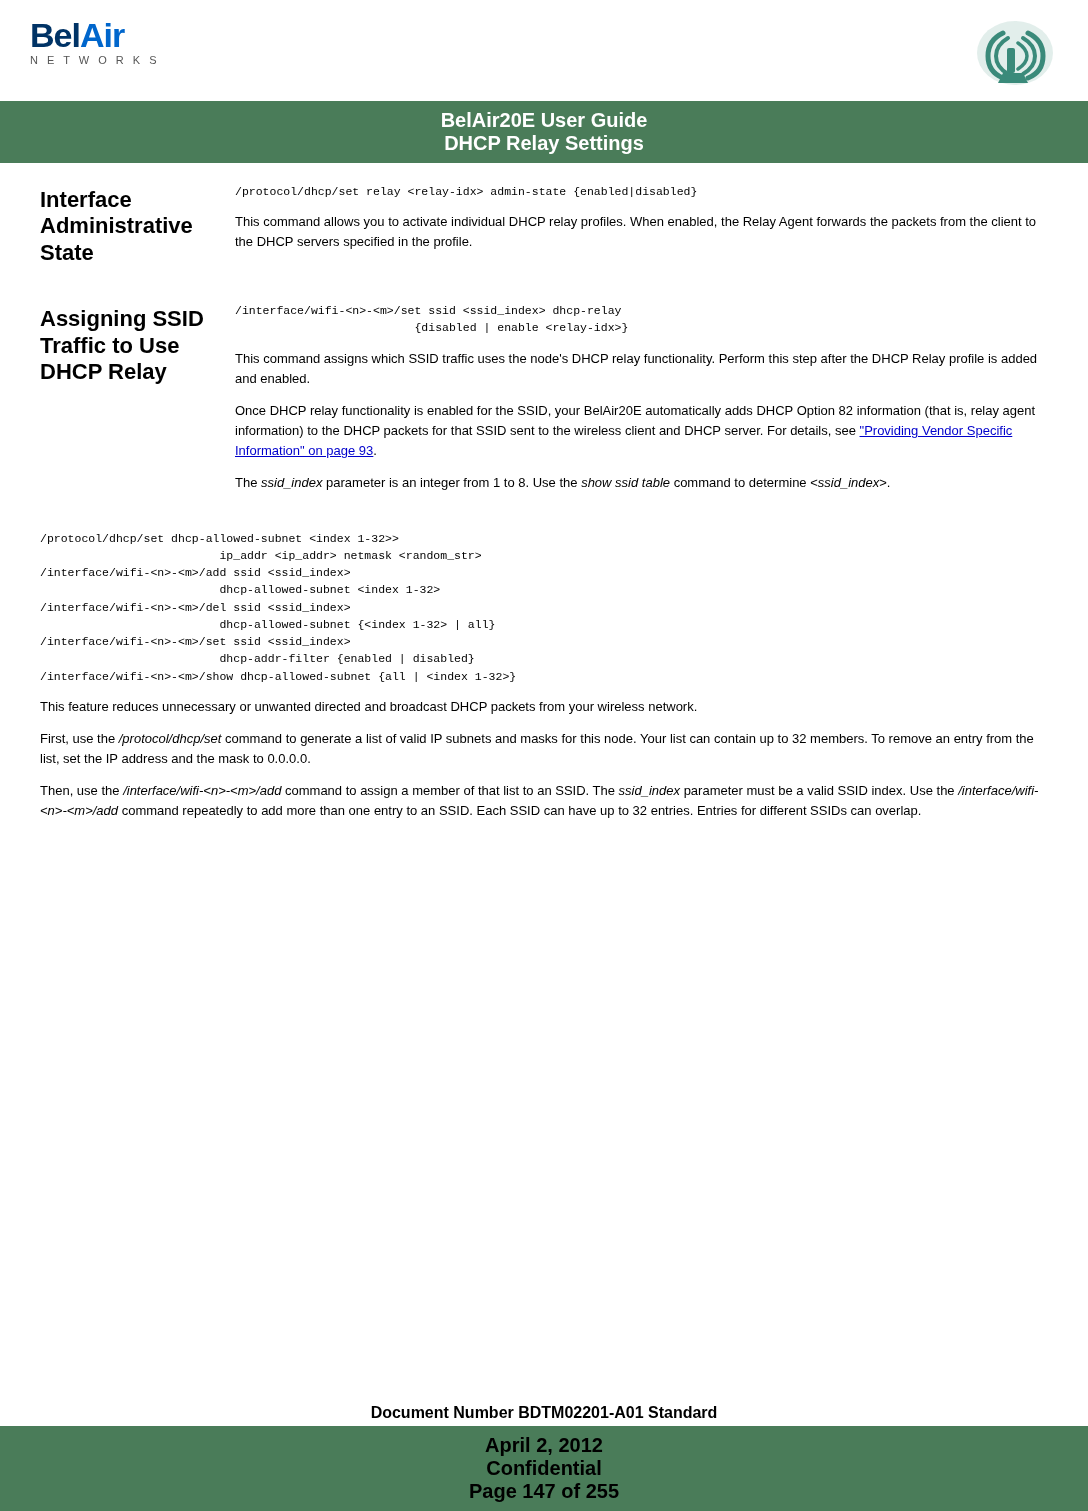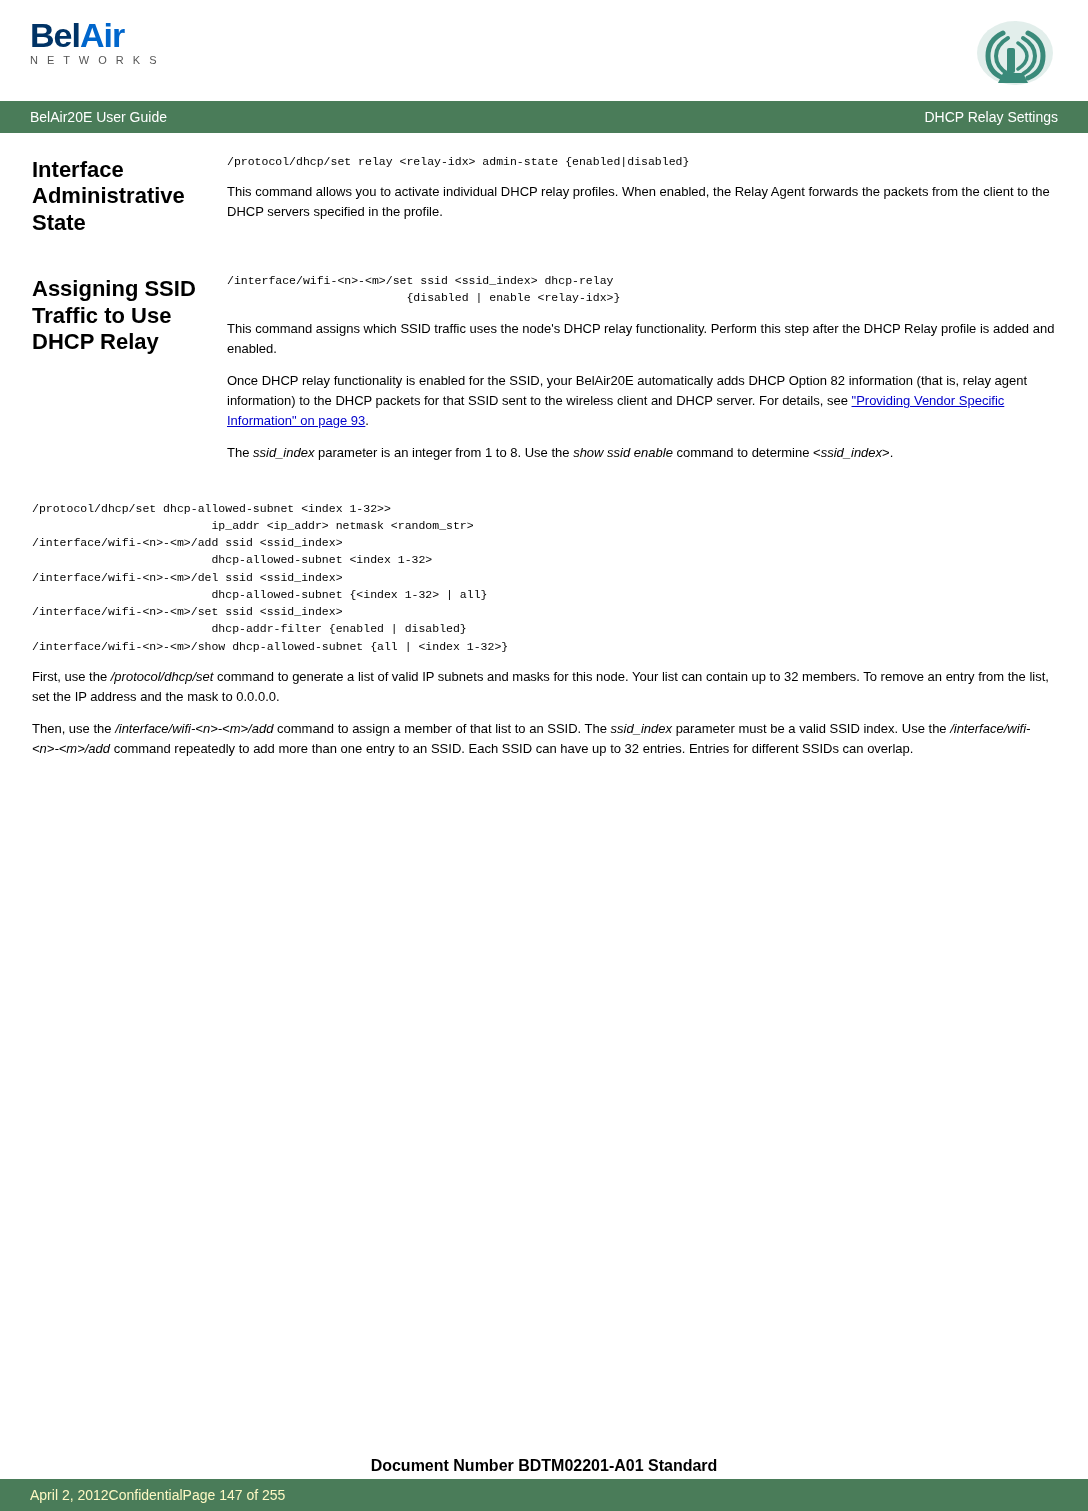--- a/index.html
+++ b/index.html
@@ -43,28 +43,29 @@
     }
 
     
     .title-bar {
       display: flex;
       justify-content: space-between;
       align-items: center;
       background: #4a7c59;
       color: #fff;
       padding: 8px 30px;
-      font-size: 14px;
-      font-weight: normal;
+      font-size: 20px;
+      font-weight: bold;
+      flex-direction: column;
     }
 
     
     .main-content {
       display: flex;
-      padding: 20px 32px;
+      padding: 20px 40px;
       gap: 0;
     }
 
     .left-col {
       width: 195px;
       flex-shrink: 0;
       padding-right: 20px;
     }
 
     .right-col {
@@ -185,48 +186,49 @@
         </div>
       </div>
       <div class="right-col">
         <div class="code-block">/interface/wifi-&lt;n&gt;-&lt;m&gt;/set ssid &lt;ssid_index&gt; dhcp-relay
                           {disabled | enable &lt;relay-idx&gt;}</div>
         <p class="para">This command assigns which SSID traffic uses the node's DHCP relay functionality. Perform this step after the DHCP Relay profile is added and enabled.</p>
         <p class="para">
           <span>Once DHCP relay functionality is enabled for the SSID, your BelAir20E automatically adds DHCP Option 82 information (that is, relay agent information) to the DHCP packets for that SSID sent to the wireless client and DHCP server. For details, see </span><a class="link" href="#">"Providing Vendor Specific Information" on page 93</a><span>.</span>
         </p>
         <p class="para">
-          The <span class="italic">ssid_index</span> parameter is an integer from 1 to 8. Use the <span class="italic">show ssid enable</span> command to determine &lt;<span class="italic">ssid_index</span>&gt;.
+          The <span class="italic">ssid_index</span> parameter is an integer from 1 to 8. Use the <span class="italic">show ssid table</span> command to determine &lt;<span class="italic">ssid_index</span>&gt;.
         </p>
       </div>
     </div>
 
     <div class="section">
       <div class="right-col">
         <div class="code-block">/protocol/dhcp/set dhcp-allowed-subnet &lt;index 1-32&gt;&gt;
                           ip_addr &lt;ip_addr&gt; netmask &lt;random_str&gt;
 /interface/wifi-&lt;n&gt;-&lt;m&gt;/add ssid &lt;ssid_index&gt;
                           dhcp-allowed-subnet &lt;index 1-32&gt;
 /interface/wifi-&lt;n&gt;-&lt;m&gt;/del ssid &lt;ssid_index&gt;
                           dhcp-allowed-subnet {&lt;index 1-32&gt; | all}
 /interface/wifi-&lt;n&gt;-&lt;m&gt;/set ssid &lt;ssid_index&gt;
                           dhcp-addr-filter {enabled | disabled}
 /interface/wifi-&lt;n&gt;-&lt;m&gt;/show dhcp-allowed-subnet {all | &lt;index 1-32&gt;}</div>
+        <p class="para">This feature reduces unnecessary or unwanted directed and broadcast DHCP packets from your wireless network.</p>
         <p class="para">
           First, use the <span class="italic">/protocol/dhcp/set</span> command to generate a list of valid IP subnets and masks for this node. Your list can contain up to 32 members. To remove an entry from the list, set the IP address and the mask to 0.0.0.0.
         </p>
         <p class="para">
           Then, use the <span class="italic">/interface/wifi-&lt;n&gt;-&lt;m&gt;/add</span> command to assign a member of that list to an SSID. The <span class="italic">ssid_index</span> parameter must be a valid SSID index. Use the <span class="italic">/interface/wifi-&lt;n&gt;-&lt;m&gt;/add</span> command repeatedly to add more than one entry to an SSID. Each SSID can have up to 32 entries. Entries for different SSIDs can overlap.
         </p>
       </div>
     </div>
 
   </div>
 </div>
 
 <div style="position:absolute; bottom:0; left:0; right:0;">
   <div class="doc-number">Document Number BDTM02201-A01 Standard</div>
-  <div class="title-bar" style="background:#4a7c59; color:#fef9c3; display:flex; justify-content:flex-start; padding:8px 30px;">
+  <div class="title-bar" style="background:#4a7c59; color:#000000; display:flex; justify-content:flex-start; padding:8px 30px;">
     <span>April 2, 2012</span>
     <span>Confidential</span>
     <span>Page 147 of 255</span>
   </div>
 </div>
 
 </body></html>

